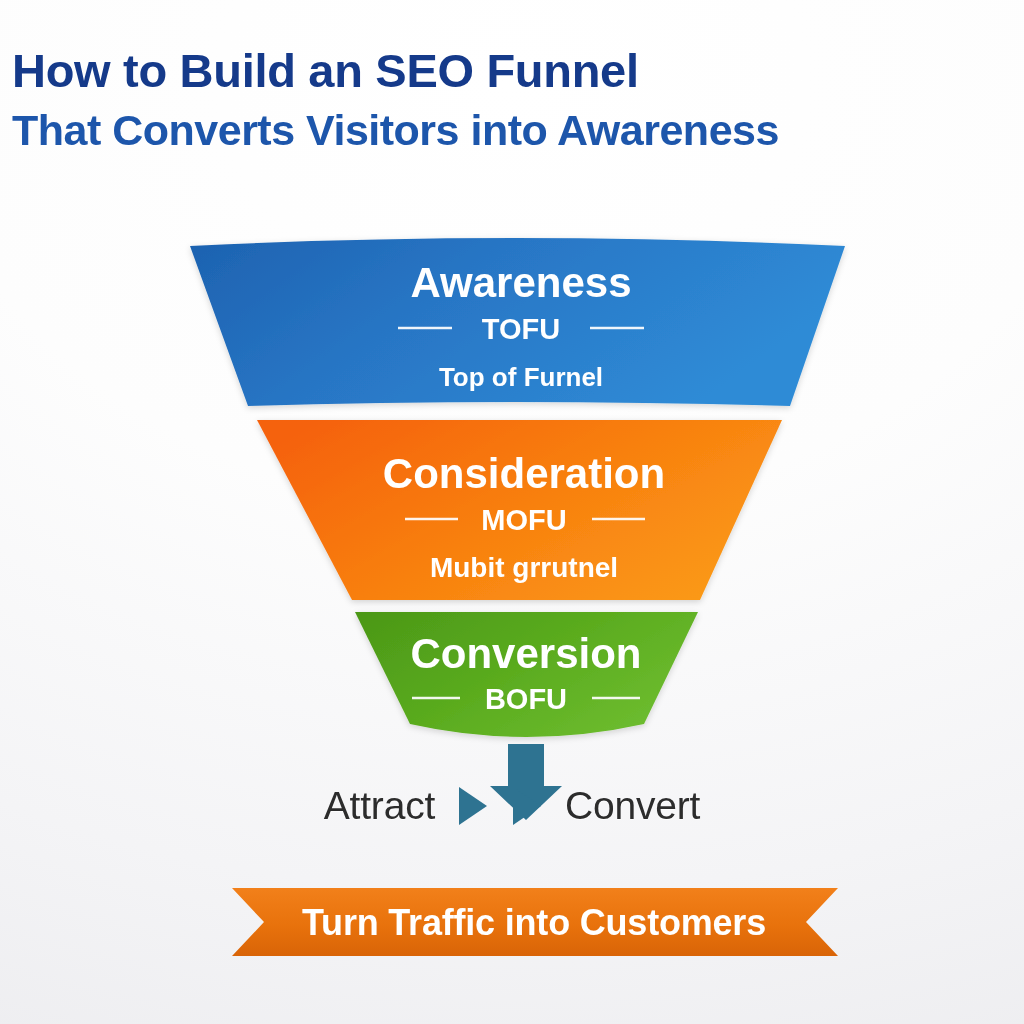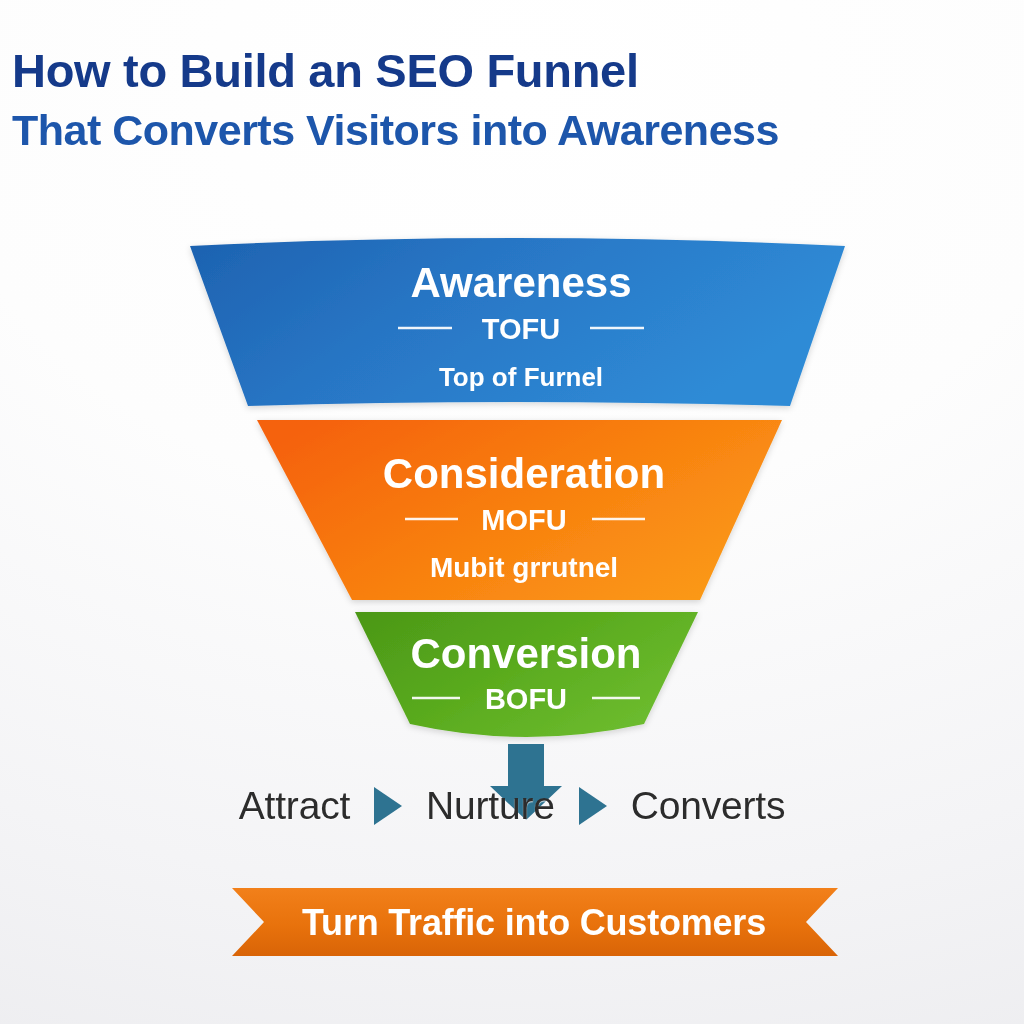--- a/index.html
+++ b/index.html
@@ -220,23 +220,22 @@
                  L 490 778
                  L 508 778
                  Z" fill="#2e7391"></path>
       </g>
     </svg>
   </div>
 
   <div class="steps-row">
     <span class="step-label">Attract</span>
     <span class="step-arrow"></span>
-    <span class="step-label">Nurture</span>
     <span class="step-arrow"></span>
-    <span class="step-label">Converts</span>
+    <span class="step-label">Convert</span>
   </div>
 
   <div class="ribbon-wrap">
     <svg width="1024" height="80" viewBox="0 0 1024 80" xmlns="http://www.w3.org/2000/svg">
       <path d="M 232 4
                L 838 4
                L 806 38
                L 838 72
                L 232 72
                L 264 38

